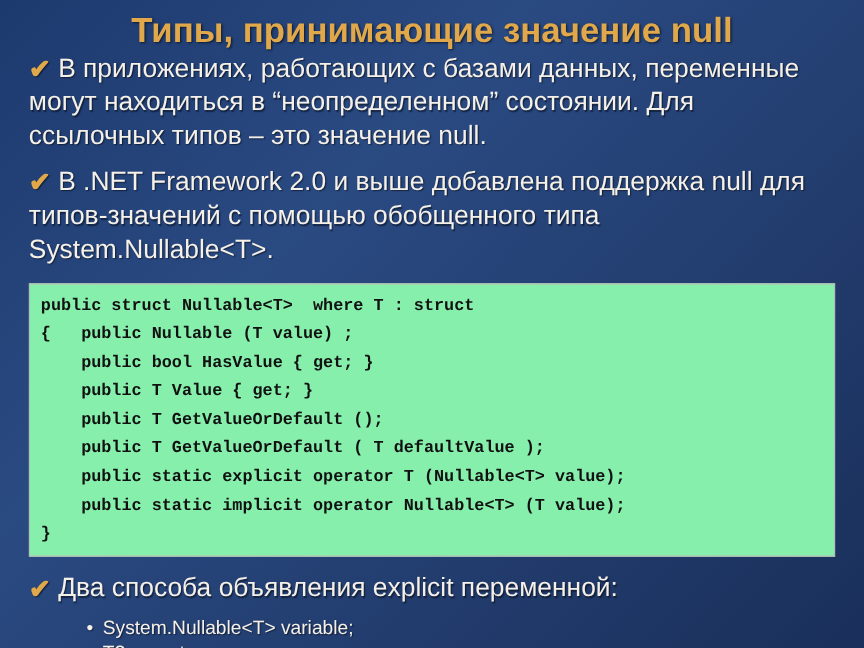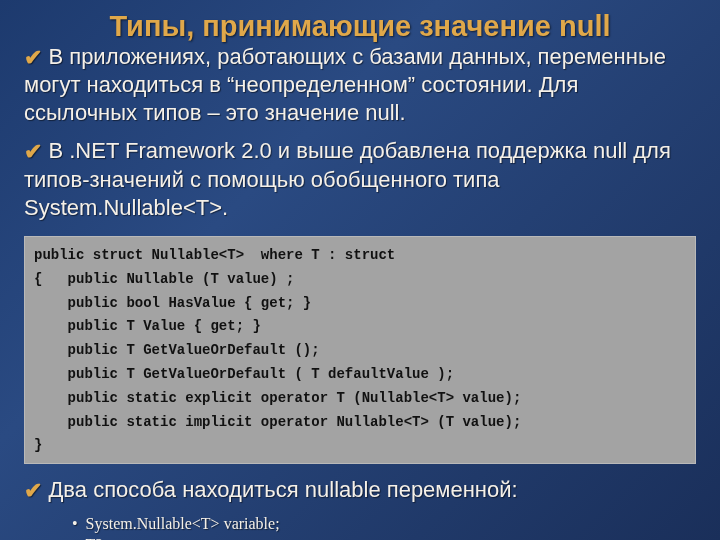--- a/index.html
+++ b/index.html
@@ -25,33 +25,33 @@
     text-shadow: 1px 1px 1px rgba(0,0,0,0.5);
   }
   .check {
     display: inline-block;
     color: #e0a84a;
     font-weight: bold;
     margin-right: 6px;
     transform: translateY(1px);
   }
   .codebox {
-    background: #a3a3a3;
+    background: #86efac;
     color: #111;
     font-family: "Courier New", Courier, monospace;
     font-size: 14px;
     font-weight: bold;
     padding: 8px 10px 6px 10px;
     line-height: 1.7;
     margin: 14px 0 12px 0;
     white-space: pre;
     box-shadow: 0 0 0 1px #b9b9b9 inset;
   }
   .declare-line {
-    font-family: Liberation Serif, serif;
+    font-family: Liberation Sans, sans-serif;
     font-size: 16px;
     color: #f5f0e8;
     margin-left: 48px;
     line-height: 1.3;
     text-shadow: 1px 1px 1px rgba(0,0,0,0.5);
   }
   .bullet-dot { display:inline-block; margin-right:8px; }
 </style>
 </head>
 <body>
@@ -70,21 +70,21 @@
 <span>{   public Nullable (T value) ;</span>
 <span>    public bool HasValue { get; }</span>
 <span>    public T Value { get; }</span>
 <span>    public T GetValueOrDefault ();</span>
 <span>    public T GetValueOrDefault ( T defaultValue );</span>
 <span>    public static explicit operator T (Nullable&lt;T&gt; value);</span>
 <span>    public static implicit operator Nullable&lt;T&gt; (T value);</span>
 <span>}</span></div>
 
 <div class="para">
-  <span class="check">✔</span><span>Два способа находиться nullable переменной:</span>
+  <span class="check">✔</span><span>Два способа объявления explicit переменной:</span>
 </div>
 
 <div class="declare-line">
   <span class="bullet-dot">•</span><span>System.Nullable&lt;T&gt; variable;</span>
 </div>
 <div class="declare-line">
   <span class="bullet-dot">•</span><span>T? operator;</span>
 </div>
 
 </body></html>

